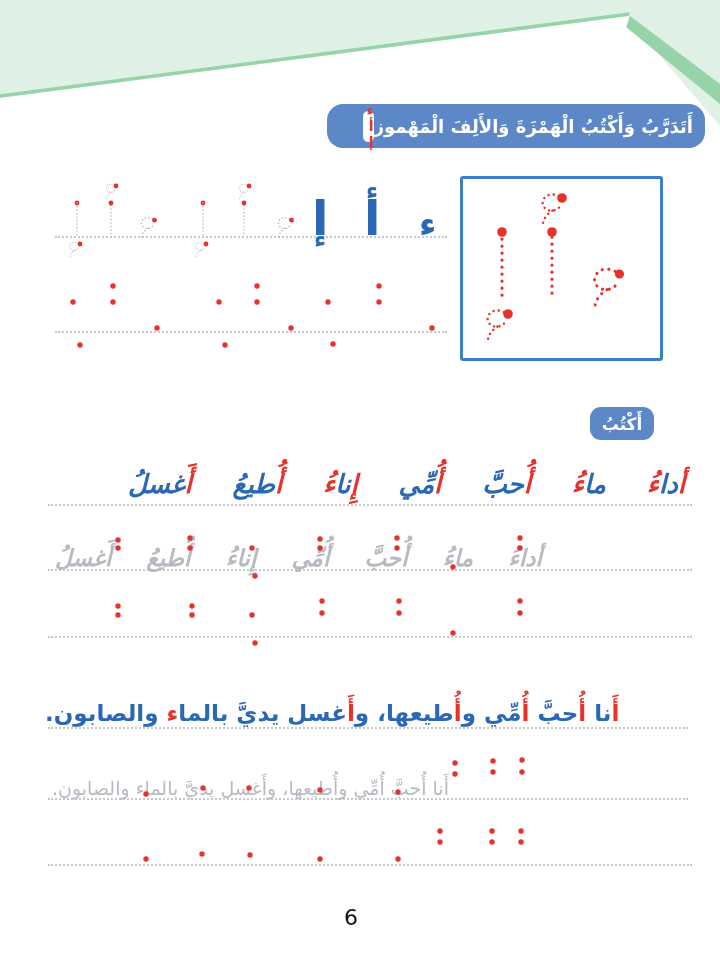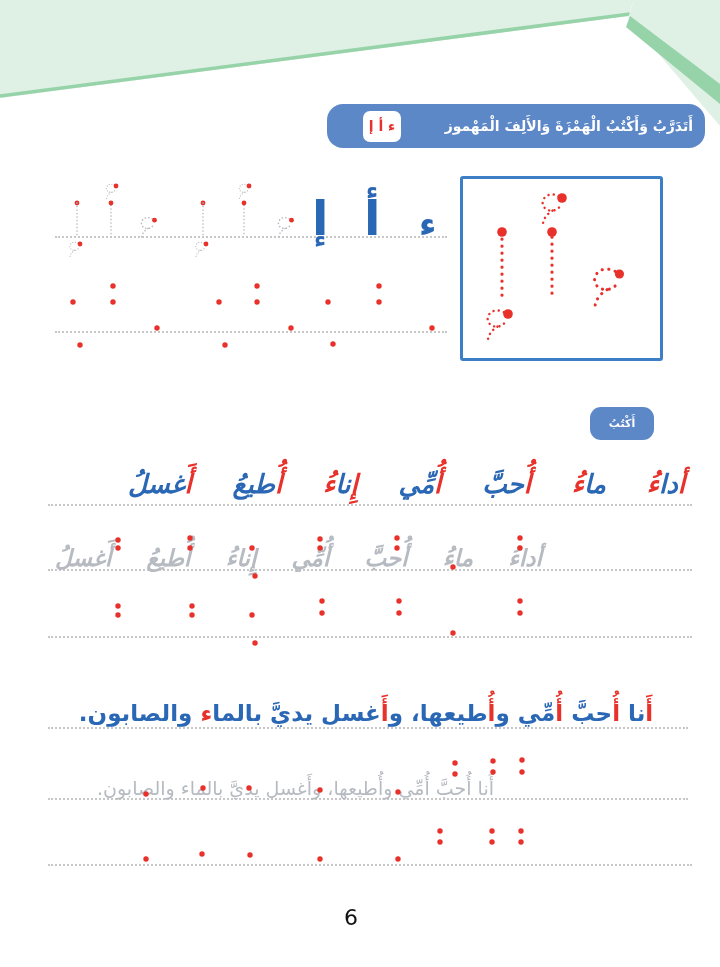--- a/index.html
+++ b/index.html
@@ -19,21 +19,21 @@
     display:flex;align-items:center;justify-content:center;margin-left:28px;
   }
   
   .rule{position:absolute;height:0;border-top:2px dotted #c7c7c7;}
   
   .model-letter{position:absolute;color:var(--blue);font-weight:bold;line-height:1.1;}
   
   .practice-box{position:absolute;border:3px solid var(--boxborder);border-radius:3px;background:#fff;}
   
   .words-row{position:absolute;display:flex;justify-content:space-between;direction:rtl;font-weight:bold;white-space:nowrap;}
-  .sentence-row{position:absolute;direction:rtl;text-align:center;font-weight:bold;white-space:nowrap;}
+  .sentence-row{position:absolute;direction:rtl;text-align:left;font-weight:bold;white-space:nowrap;}
   .seg.red{color:var(--red);}
   .seg.blue{color:var(--blue);}
   .seg.trace{color:var(--trace);}
   .word{display:inline-block;font-style:italic;}
   
   #glyph-layer{position:absolute;left:0;top:0;pointer-events:none;}
   .dotted{fill:none;stroke:currentColor;stroke-width:1.6;stroke-dasharray:0.1 3.4;stroke-linecap:round;}
   .sd{fill:var(--red);stroke:none;}
   .page-number{position:absolute;color:#111;font-family:"DejaVu Sans",sans-serif;}
 </style>
@@ -43,41 +43,41 @@
 <div id="page" style="--accent: #5d88c8; --blue: #2a67b5; --red: #e8312a; --trace: #b6bac1; --boxborder: #3d7fc6;">
 
   <svg class="abs" width="720" height="165" viewBox="0 0 720 165" style="left:0;top:0;">
     <polygon points="0,0 634,0 628,16 0,98" fill="#dff0e5"></polygon>
     <line x1="0" y1="96" x2="630" y2="14" stroke="#97d3a8" stroke-width="3.5"></line>
     <polygon points="634,0 720,0 720,126 628,18" fill="#dff0e5"></polygon>
     <polygon points="630,16 720,84 720,104 626,27" fill="#97d3a8"></polygon>
   </svg>
 
   <div class="pill" style="left:327px;top:104px;width:378px;height:44px;justify-content:space-between;padding:0 12px 0 8px;box-sizing:border-box;">
-    <span class="pill-title" style="font-size:14px;">أَتَدَرَّبُ وَأَكْتُبُ الْهَمْزَةَ وَالأَلِفَ الْمَهْموز</span>
+    <span class="pill-title" style="font-size:18px;">أَتَدَرَّبُ وَأَكْتُبُ الْهَمْزَةَ وَالأَلِفَ الْمَهْموز</span>
     <span class="letters-chip" style="width:38px;height:31px;font-size:14px;">ء أ إ</span>
   </div>
 
   <div class="rule" style="left:55px;top:236px;width:392px;"></div>
   <div class="rule" style="left:55px;top:331px;width:392px;"></div>
   <div class="rule" style="left:48px;top:504px;width:644px;"></div>
   <div class="rule" style="left:48px;top:569px;width:644px;"></div>
   <div class="rule" style="left:48px;top:636px;width:644px;"></div>
   <div class="rule" style="left:48px;top:727px;width:640px;"></div>
   <div class="rule" style="left:48px;top:798px;width:640px;"></div>
   <div class="rule" style="left:48px;top:864px;width:644px;"></div>
 
   <div class="model-letter" style="left:419px;top:206px;font-size:34px;">ء</div>
   <div class="model-letter" style="left:364px;top:192px;font-size:48px;">أ</div>
   <div class="model-letter" style="left:312px;top:192px;font-size:48px;">إ</div>
 
   <div class="practice-box" style="left:460px;top:176px;width:197px;height:179px;"></div>
 
   <div class="pill" style="left:590px;top:407px;width:64px;height:33px;justify-content:center;border-radius:11px;">
-    <span class="pill-title" style="font-size:11px;">أَكْتُبُ</span>
+    <span class="pill-title" style="font-size:17px;">أَكْتُبُ</span>
   </div>
 
   <div class="words-row" id="words-written" style="left:128px;top:469px;width:557px;font-size:26px;">
       <span class="word"><span class="seg red">أ</span><span class="seg blue">دا</span><span class="seg red">ءُ</span></span>
       <span class="word"><span class="seg blue">ما</span><span class="seg red">ءُ</span></span>
       <span class="word"><span class="seg red">أُ</span><span class="seg blue">حبَّ</span></span>
       <span class="word"><span class="seg red">أُ</span><span class="seg blue">مِّي</span></span>
       <span class="word"><span class="seg red">إِ</span><span class="seg blue">نا</span><span class="seg red">ءُ</span></span>
       <span class="word"><span class="seg red">أُ</span><span class="seg blue">طيعُ</span></span>
       <span class="word"><span class="seg red">أَ</span><span class="seg blue">غسلُ</span></span>

